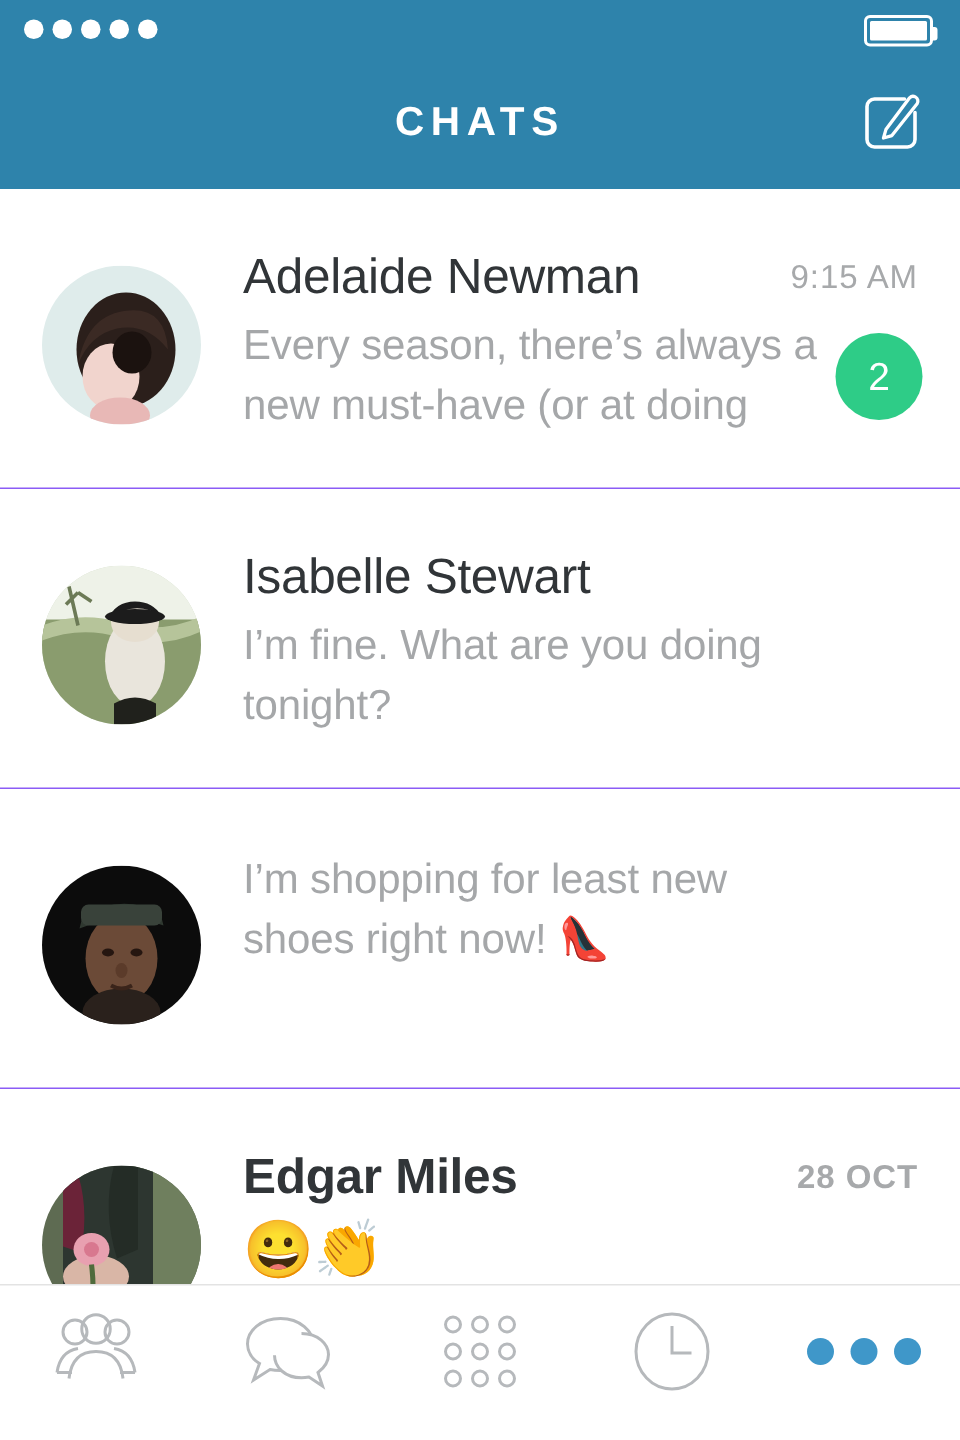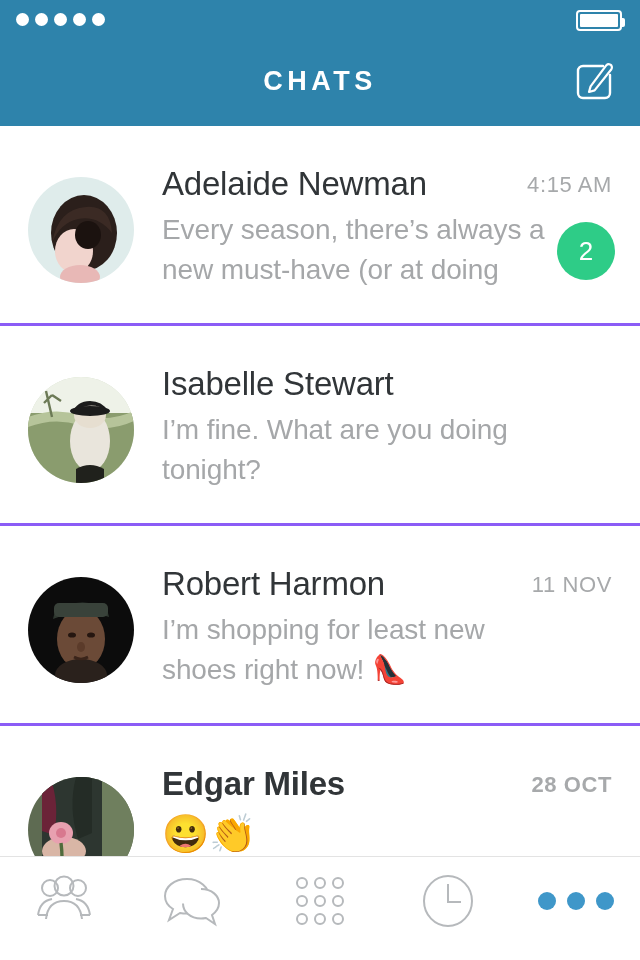--- a/index.html
+++ b/index.html
@@ -105,21 +105,21 @@
     top: 126px; left: 0;
     width: 640px;
     height: 746px;
     background: #ffffff;
   }
 
   .chat-row {
     position: relative;
     height: 200px;
     width: 640px;
-    border-bottom: 3px solid #8b5cf6;
+    border-bottom: 1px solid #8b5cf6;
     cursor: pointer;
   }
   .chat-row.last { border-bottom: none; font-weight: bold; }
 
   .avatar {
     position: absolute;
     left: 28px;
     top: 51px;
     width: 106px;
     height: 106px;
@@ -262,21 +262,21 @@
           <ellipse cx="56" cy="56" rx="33" ry="38" fill="#2b1f1b"></ellipse>
           <ellipse cx="46" cy="74" rx="19" ry="22" fill="#f1d4cd"></ellipse>
           <ellipse cx="60" cy="58" rx="13" ry="14" fill="#1b120f"></ellipse>
           <path d="M24 66 q6 -34 34 -36 q24 -2 26 26 q-14 -18 -34 -14 q-18 4 -26 24z" fill="#3b2a24"></path>
           <ellipse cx="52" cy="100" rx="20" ry="12" fill="#e8b8b6"></ellipse>
         </svg>
       </div>
       <div class="row-body">
         <div class="row-topline">
           <div class="chat-name">Adelaide Newman</div>
-          <div class="chat-time">4:15 AM</div>
+          <div class="chat-time">9:15 AM</div>
         </div>
         <div class="chat-preview">Every season, there’s always a new must-have (or at doing</div>
       </div>
       <div class="badge">2</div>
     </div>
 
     <div class="chat-row">
       <div class="avatar">
         <svg viewBox="0 0 106 106" xmlns="http://www.w3.org/2000/svg">
           <rect width="106" height="106" fill="#cfd9c4"></rect>
@@ -307,24 +307,20 @@
           <ellipse cx="53" cy="98" rx="26" ry="16" fill="#2a211c"></ellipse>
           <path d="M27 34 q26 -16 52 -2 l2 8 q-28 -10 -56 2z" fill="#2f3830"></path>
           <rect x="26" y="26" width="54" height="14" rx="5" fill="#39423a"></rect>
           <ellipse cx="44" cy="58" rx="4" ry="2.6" fill="#251610"></ellipse>
           <ellipse cx="63" cy="58" rx="4" ry="2.6" fill="#251610"></ellipse>
           <path d="M46 80 q7 4 14 0" stroke="#3a241a" stroke-width="2.6" fill="none"></path>
           <ellipse cx="53" cy="70" rx="4" ry="5" fill="#5b3b2a"></ellipse>
         </svg>
       </div>
       <div class="row-body">
-        <div class="row-topline">
-          <div class="chat-name">Robert Harmon</div>
-          <div class="chat-time">11 NOV</div>
-        </div>
         <div class="chat-preview">I’m shopping for least new shoes right now! 👠</div>
       </div>
     </div>
 
     <div class="chat-row last">
       <div class="avatar">
         <svg viewBox="0 0 106 106" xmlns="http://www.w3.org/2000/svg">
           <rect width="106" height="106" fill="#5e6b52"></rect>
           <rect x="60" width="46" height="106" fill="#6f7f5e"></rect>
           <path d="M14 0 h60 v106 h-60z" fill="#2d3630"></path>

